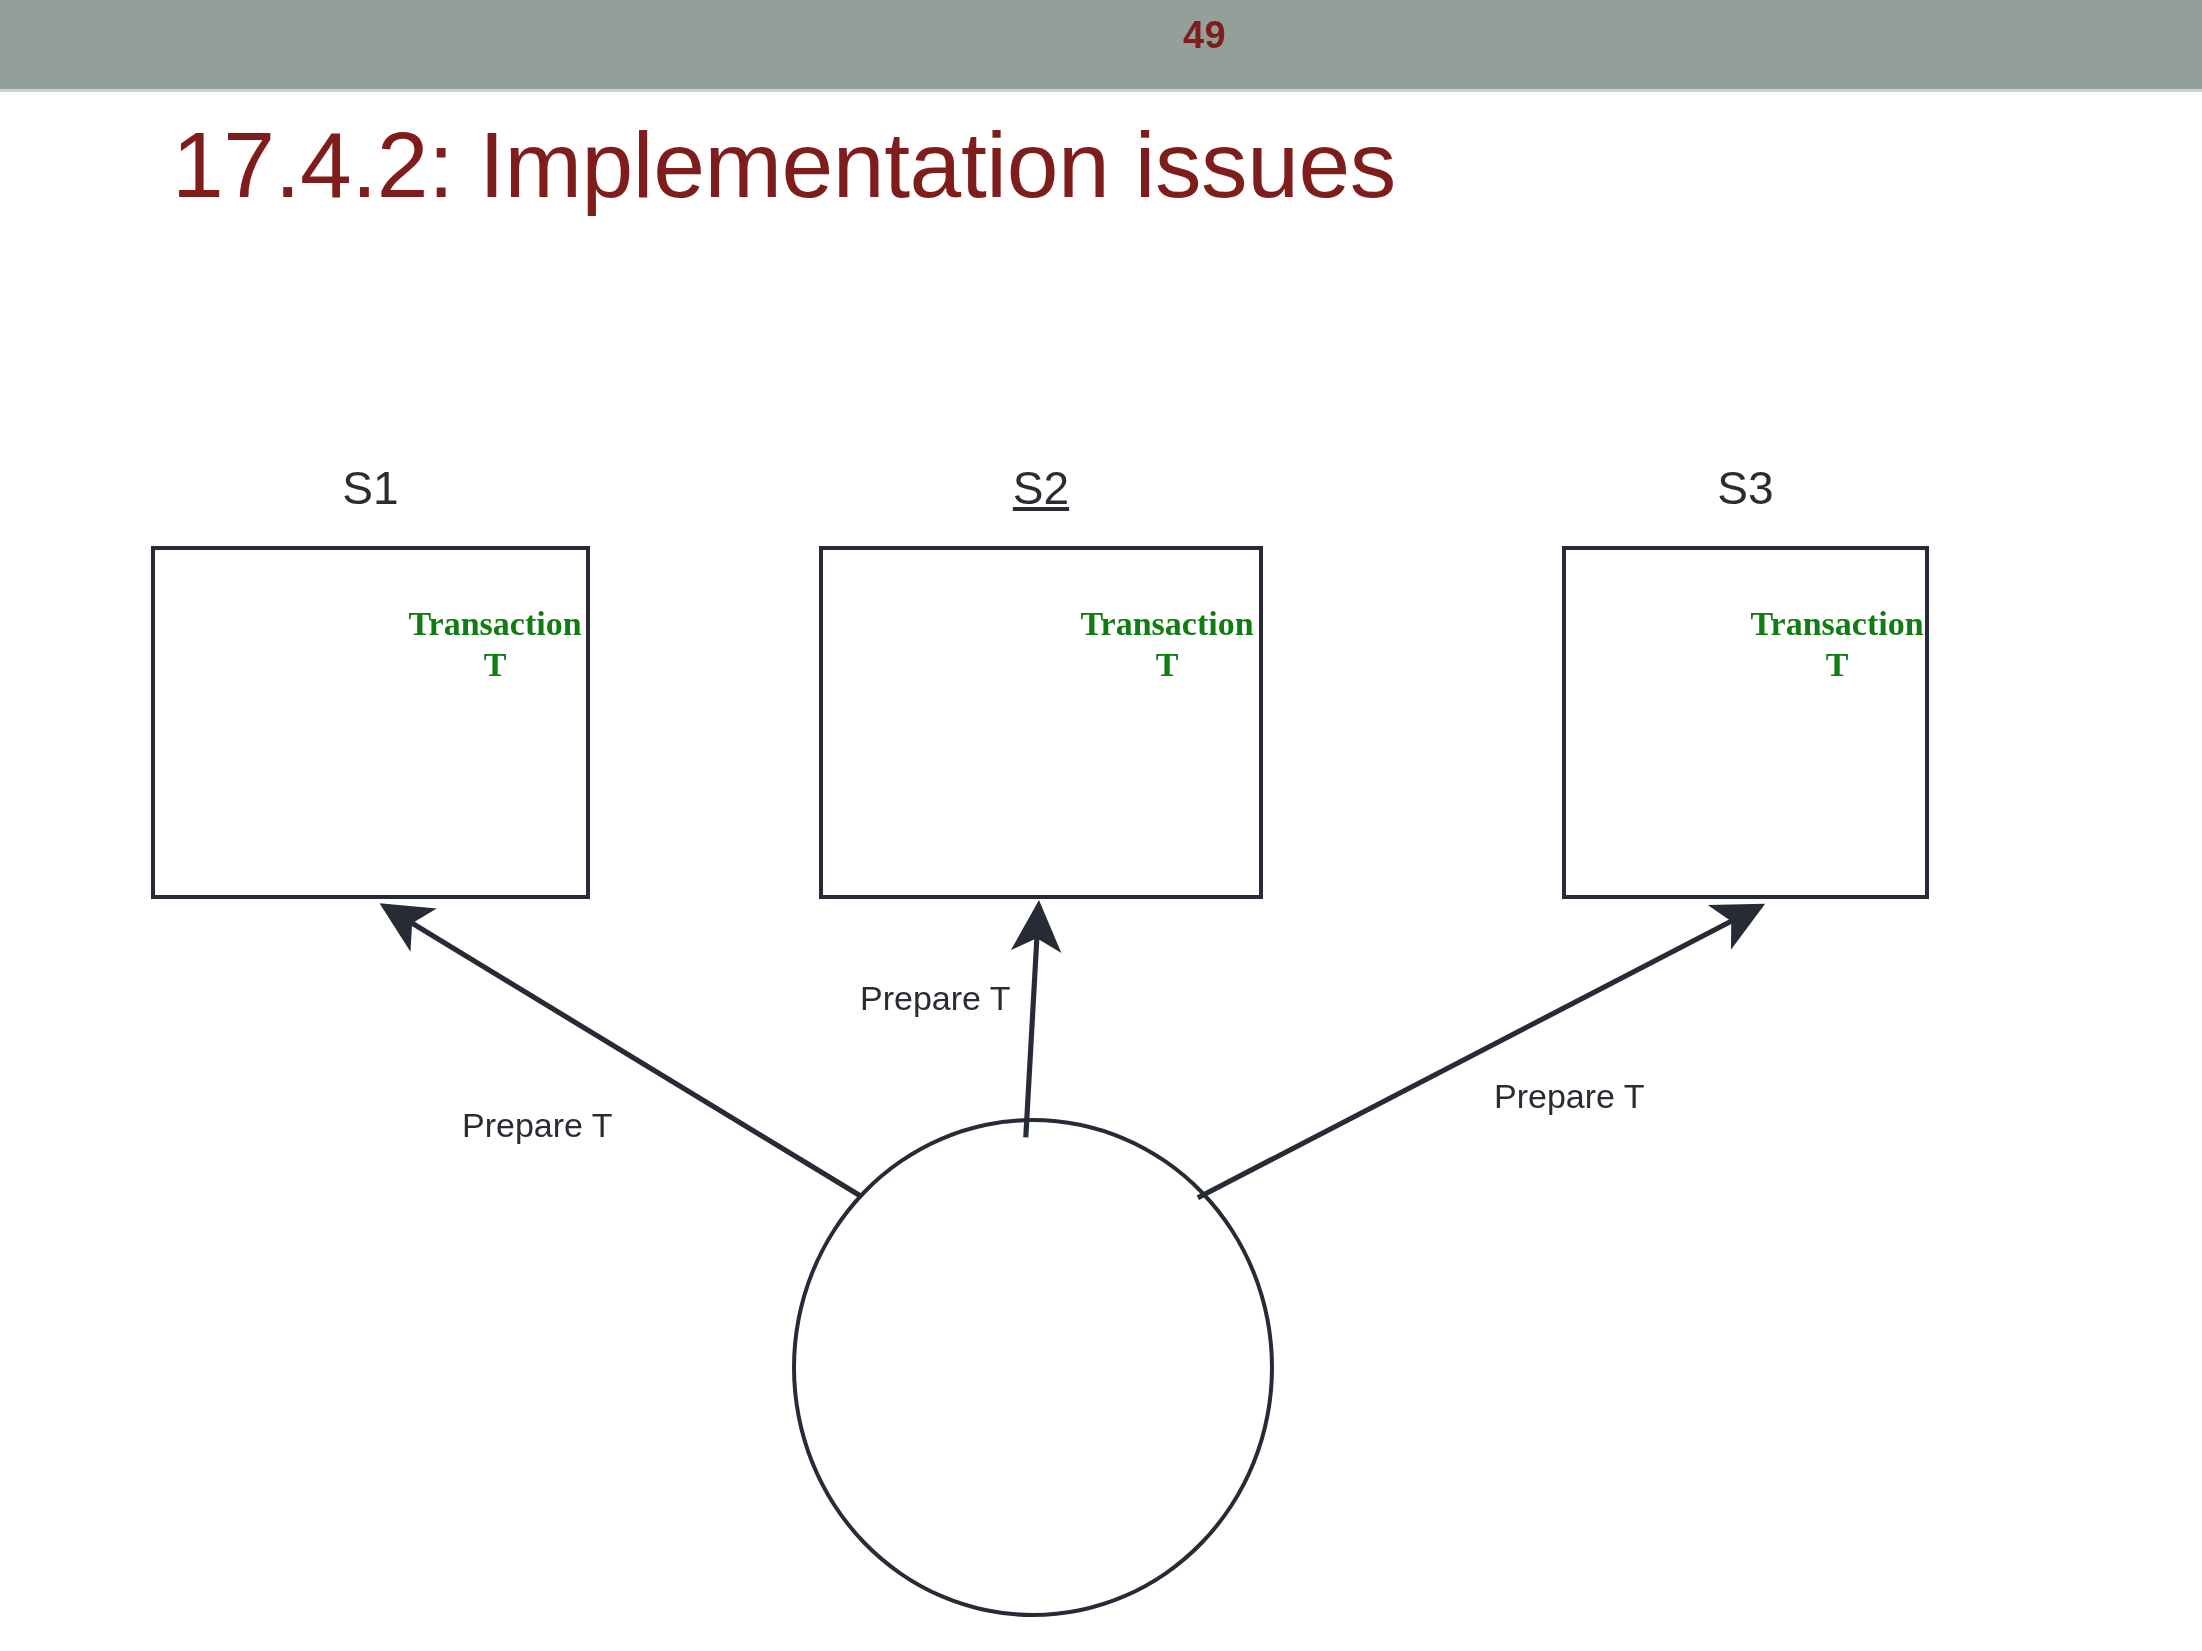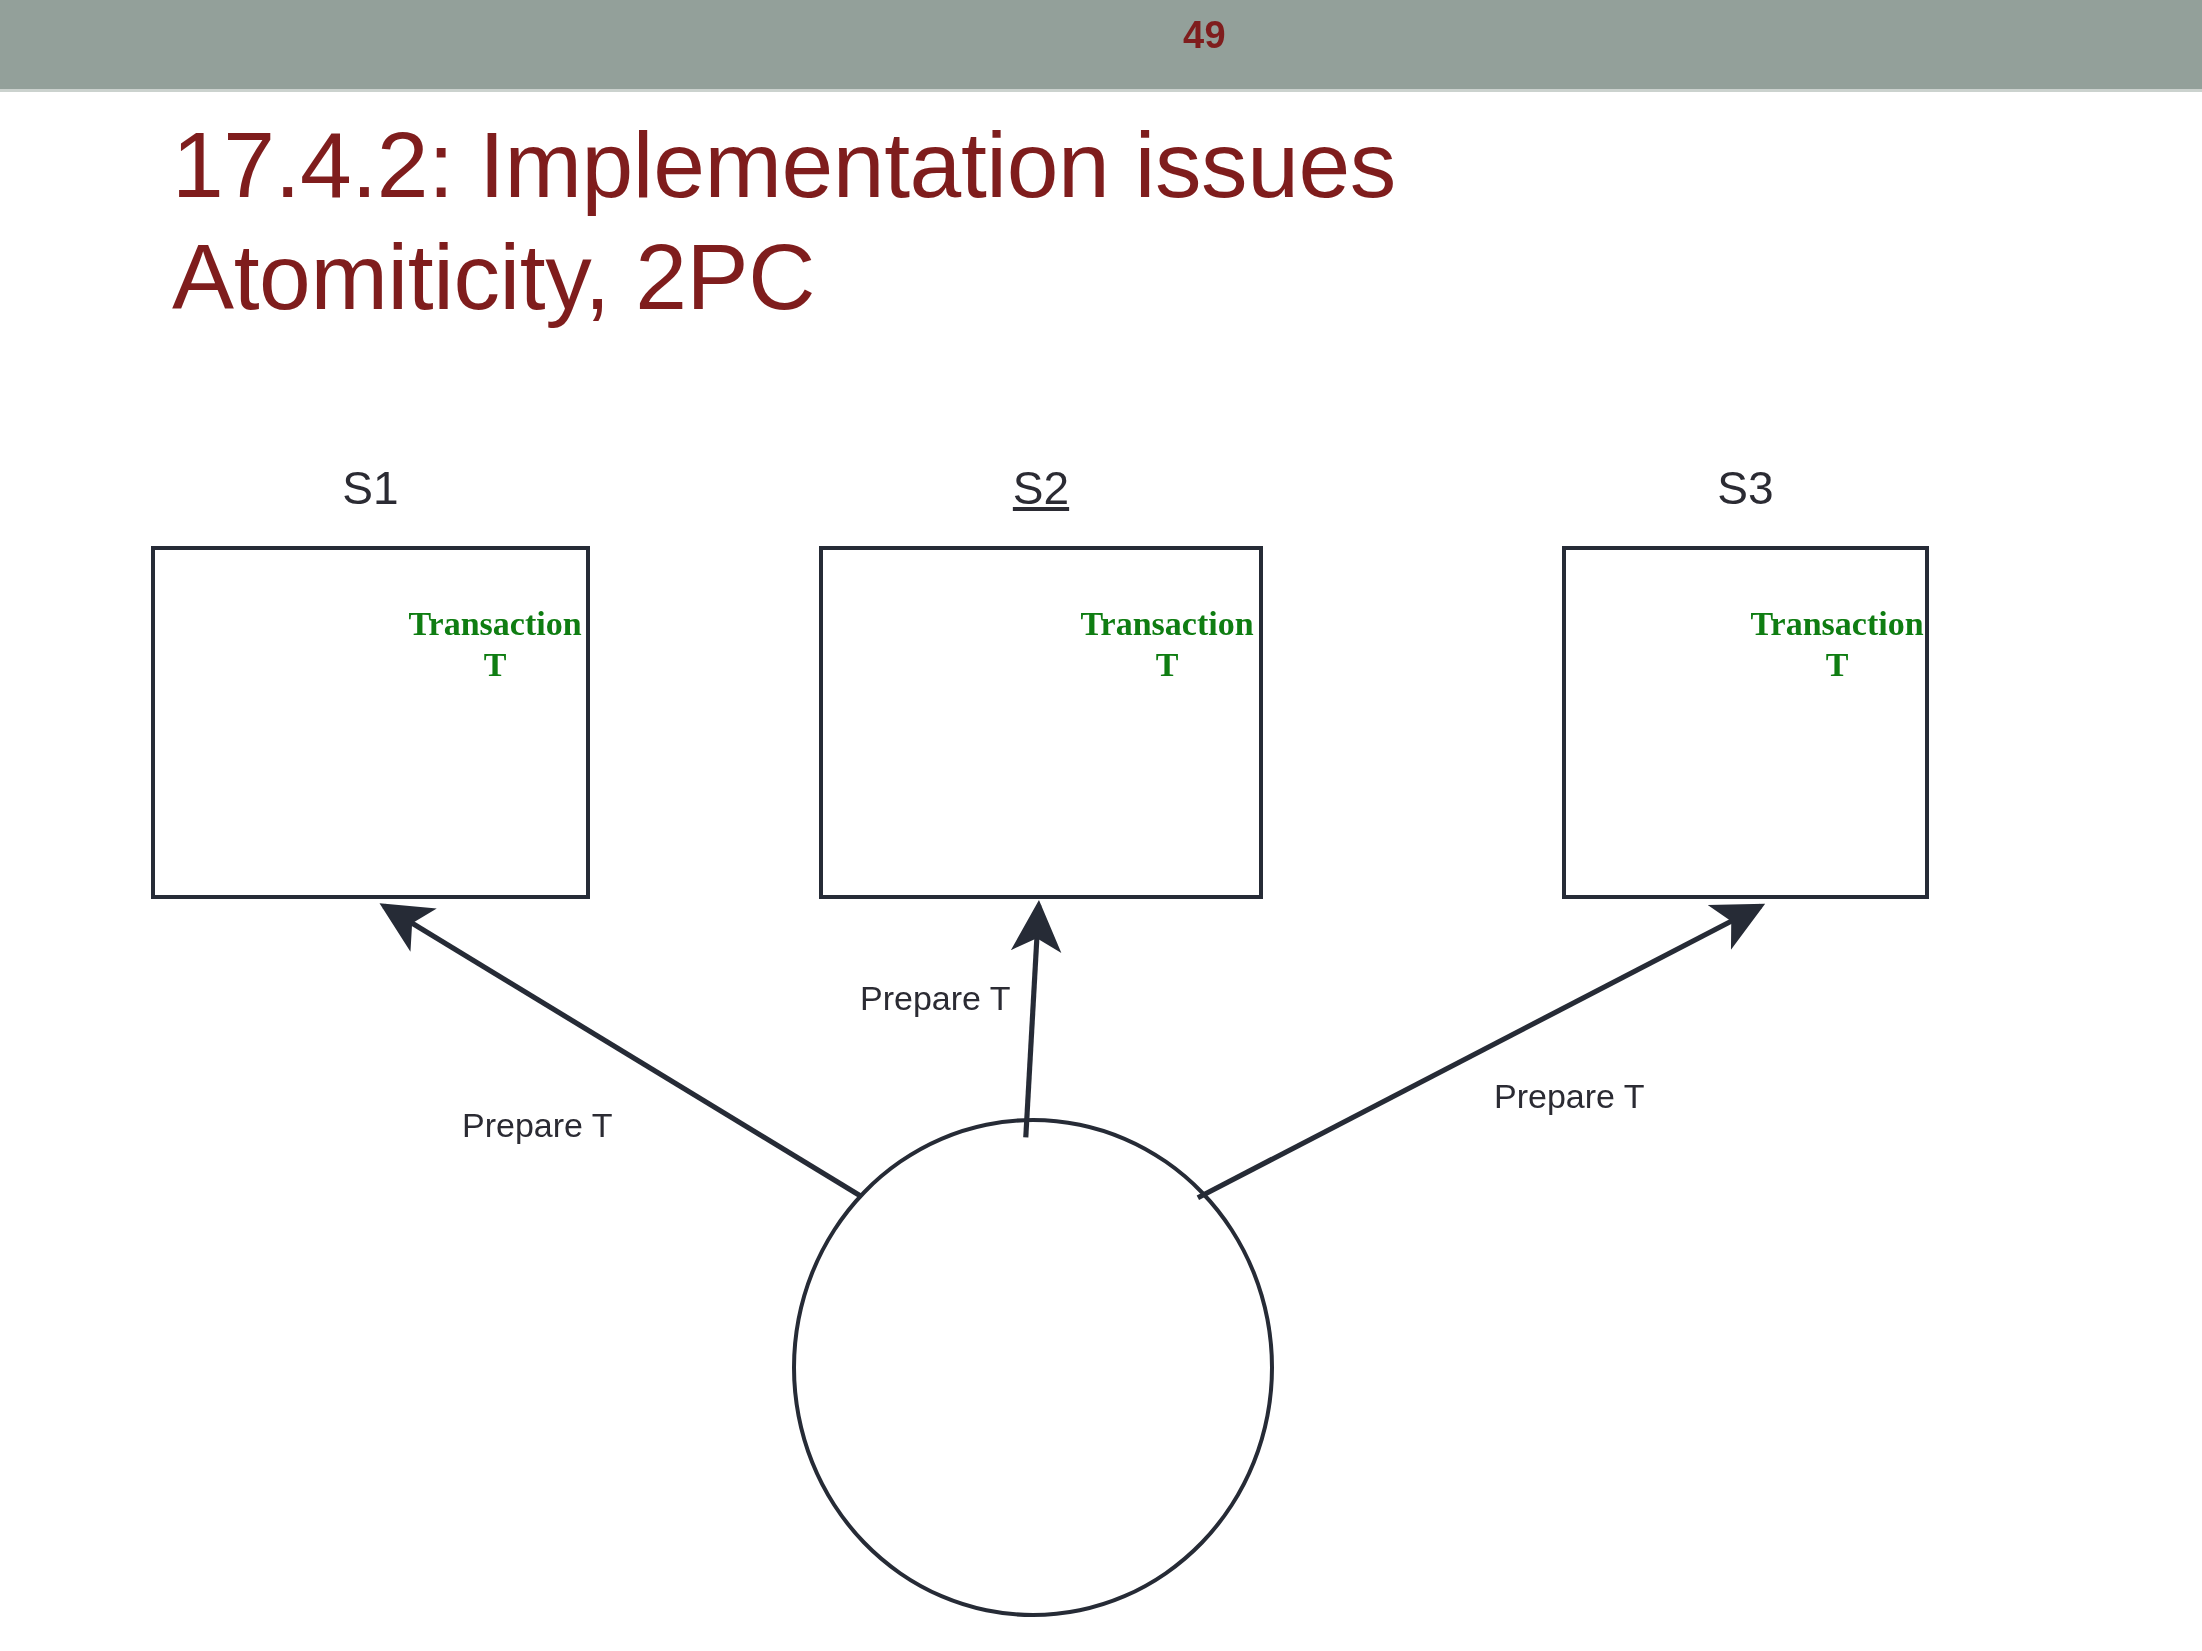--- a/index.html
+++ b/index.html
@@ -166,21 +166,20 @@
 </style>
 </head>
 <body>
 
 <div id="header-bar"></div>
 <div id="header-bar-underline"></div>
 <div id="slide-number">49</div>
 
 <div id="slide-title">
   <span class="title-line">17.4.2: Implementation issues</span>
-  <span class="title-line">Atomiticity, 2PC</span>
 </div>
 
 <div id="diagram">
 
   <svg id="diagram-svg" viewBox="0 0 2560 1920" xmlns="http://www.w3.org/2000/svg">
     <defs>
       <marker id="arrow-head" markerWidth="11" markerHeight="11" refX="9" refY="5.5" orient="auto" markerUnits="strokeWidth">
         <path d="M0,0.6 L10,5.5 L0,10.4 L2.6,5.5 Z" fill="#262b36"></path>
       </marker>
     </defs>

